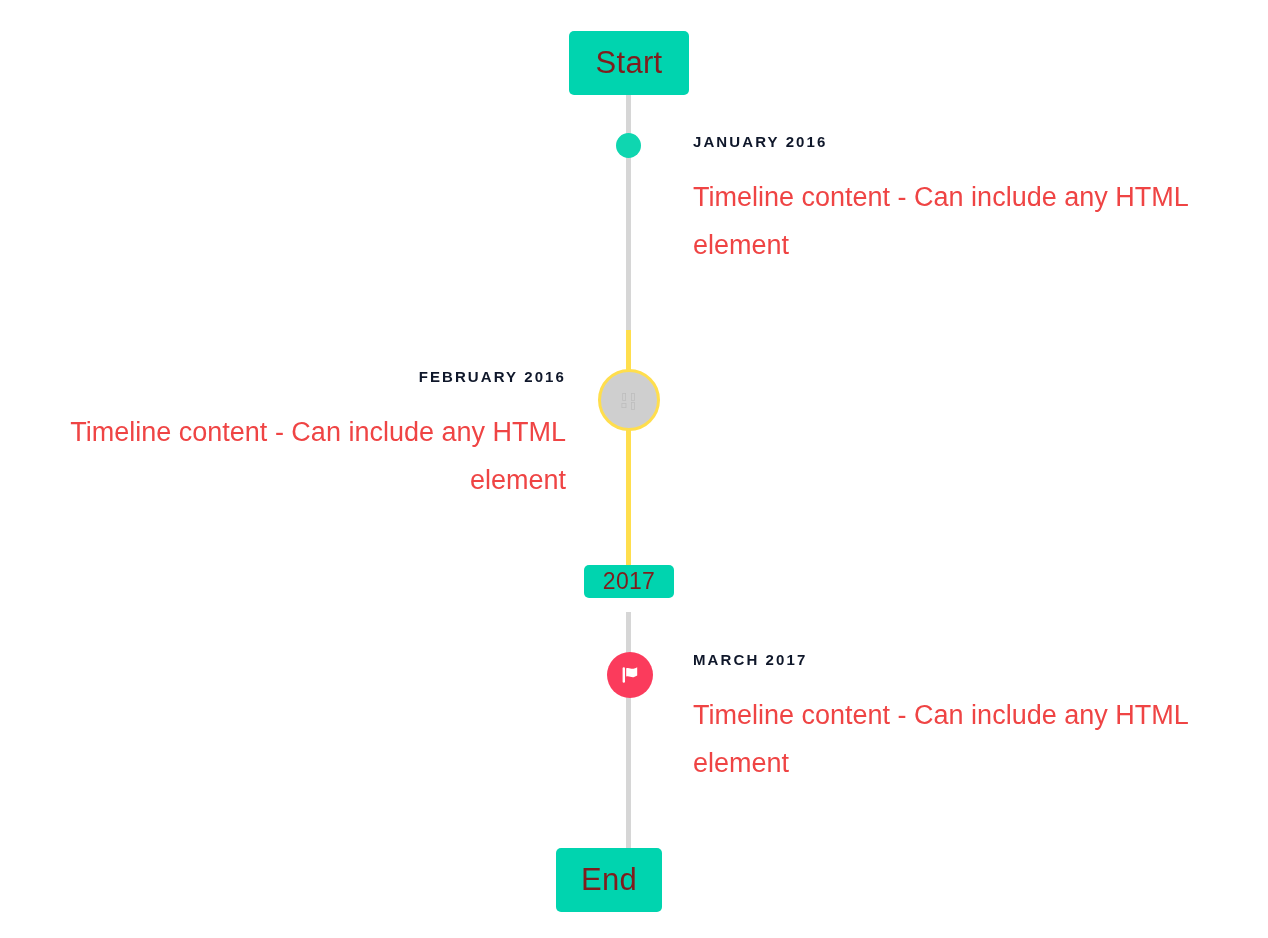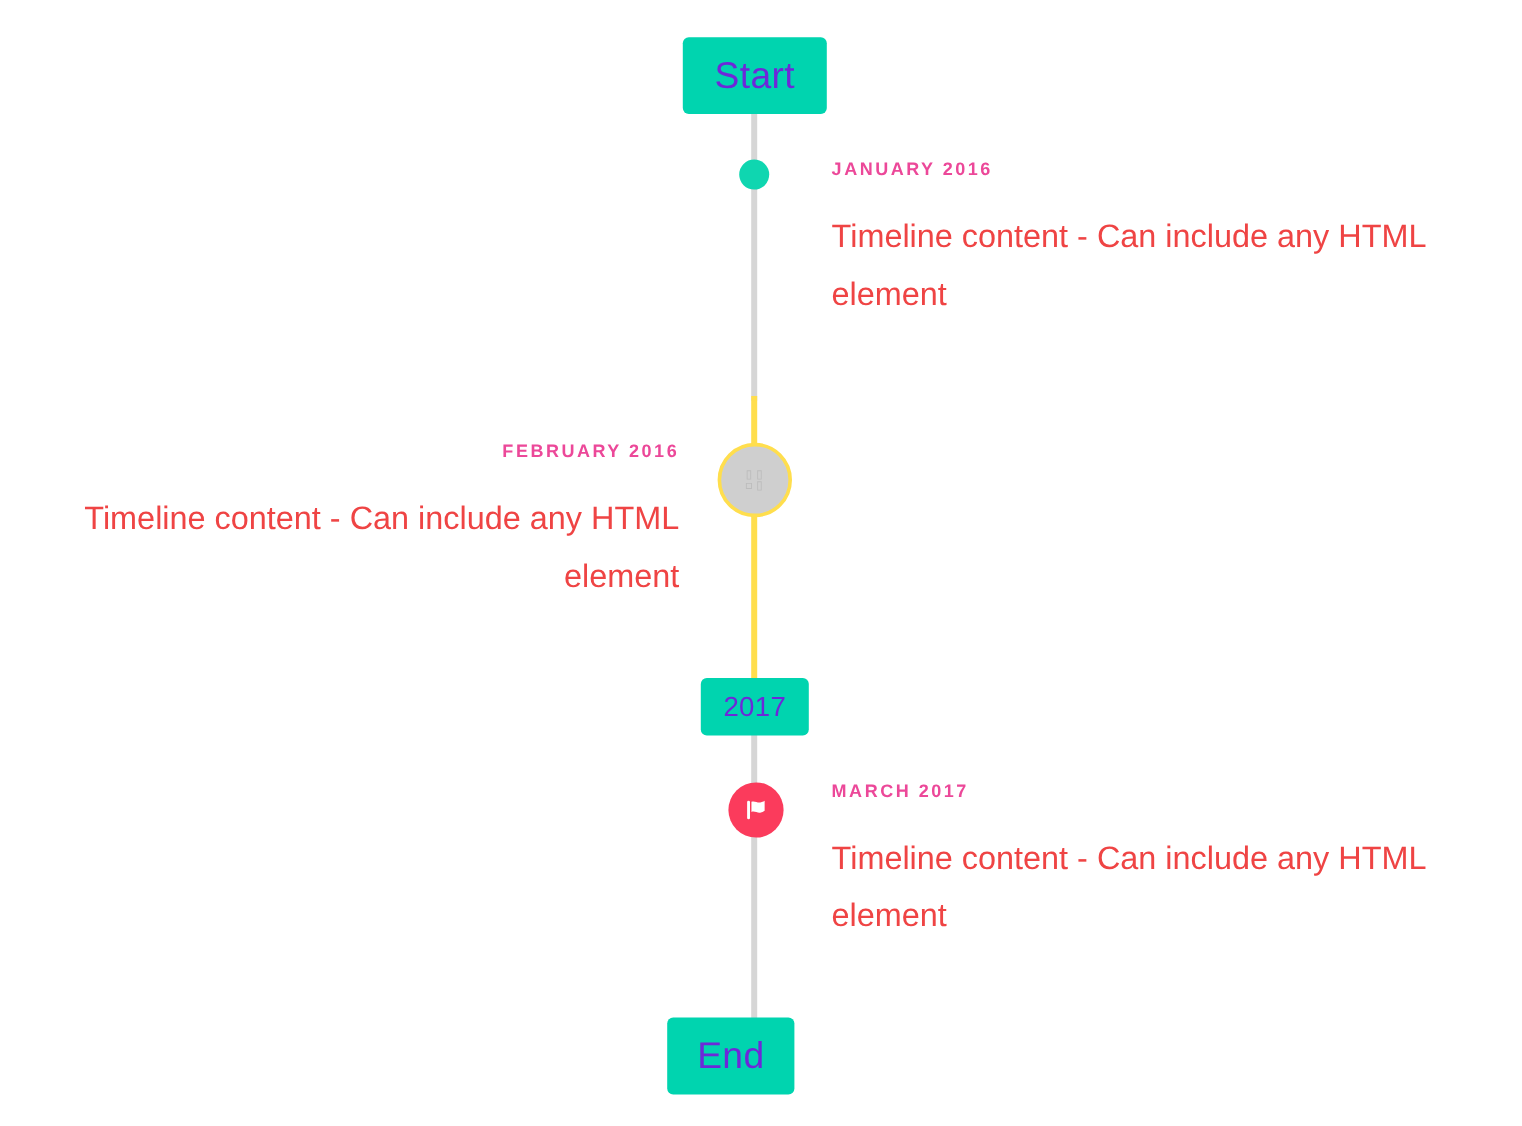--- a/index.html
+++ b/index.html
@@ -31,38 +31,38 @@
     background: #d6d6d6;
   }
   .rail-top    { top: 94px;  height: 240px; }
   .rail-yellow { top: 330px; height: 238px; background: #ffde4d; }
   .rail-mid    { top: 612px; height: 240px; }
 
   
   .badge {
     position: absolute;
     background: #00d4af;
-    color: #6d28d9;
+    color: #7f1d1d;
     border-radius: 5px;
     display: flex;
     align-items: center;
     justify-content: center;
     font-weight: 400;
     letter-spacing: 0.3px;
     z-index: 4;
     user-select: none;
   }
   .badge-start {
     left: 569px; top: 31px;
     width: 120px; height: 64px;
     font-size: 31px;
   }
   .badge-year {
     left: 584px; top: 565px;
-    width: 90px; height: 48px;
+    width: 90px; height: 33px;
     font-size: 23px;
   }
   .badge-end {
     left: 556px; top: 848px;
     width: 106px; height: 64px;
     font-size: 31px;
   }
 
   
   .marker {
@@ -106,21 +106,21 @@
     justify-content: center;
   }
   .marker-flag svg { display: block; }
 
   
   .entry { position: absolute; }
   .entry .date {
     font-size: 15px;
     font-weight: 700;
     letter-spacing: 2.1px;
-    color: #ec4899;
+    color: #0f172a;
     margin: 0;
     line-height: 1.1;
   }
   .entry .body {
     margin: 22px 0 0 0;
     font-size: 27px;
     font-weight: 400;
     line-height: 1.78;
     color: #ef4444;
   }

